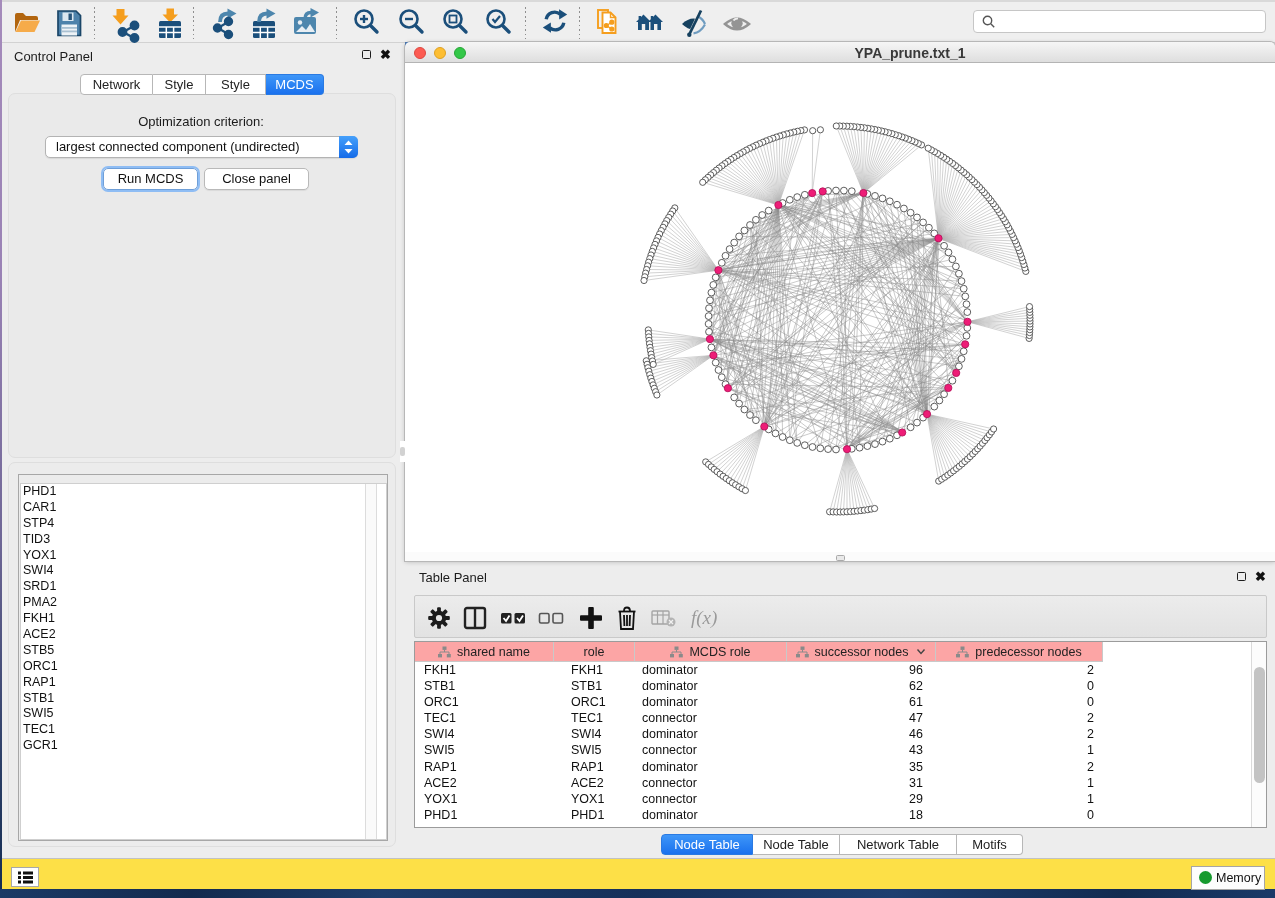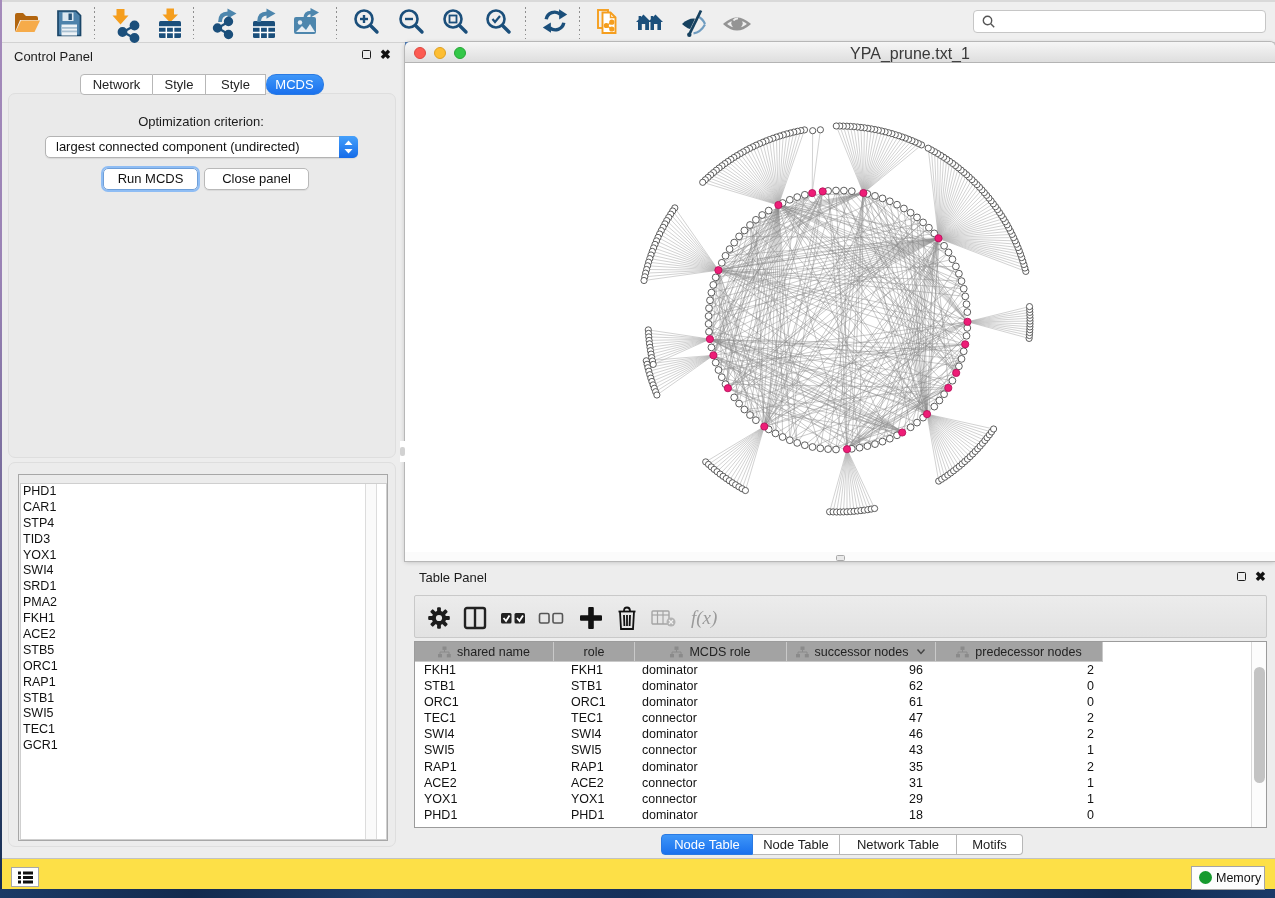--- a/index.html
+++ b/index.html
@@ -36,30 +36,30 @@
 #closebtn { left:201px; top:124px; width:105px; }
 #fieldset { position:absolute; left:9px; top:11px; width:370px; height:367px; border:1px solid #a7a7a7; }
 #fieldlegend { position:absolute; left:7px; top:-7px; background:#ececec; padding:0 3px; font-size:12.5px; color:#111;margin-top:21px; }
 #mlist { position:absolute; left:1px; top:8px; width:367px; height:357px; background:#fff; border:1px solid #cfcfcf; font-size:12.5px; color:#111; }
 #mlist .track { position:absolute; right:9px; top:0; width:12px; height:100%; background:#fafafa; border-left:1px solid #dcdcdc; border-right:1px solid #dcdcdc; }
 #mlist div.it { padding-left:2px; height:15.9px; line-height:15.9px; }
 
 #netwin { left:405px; top:42px; width:870px; height:519px; border-radius:5px 5px 0 0; box-shadow:0 0 0 1px #b7b7b7, 0 1px 5px rgba(0,0,0,0.22); }
 #nettitle { position:absolute; left:0; top:0; width:870px; height:21px; background:linear-gradient(#f6f6f6,#dedede); border-bottom:1px solid #b4b4b4; border-radius:5px 5px 0 0; }
 .light { position:absolute; top:5px; width:12px; height:12px; border-radius:50%; }
-#nettitle .t { position:absolute; left:505px; top:3px; transform:translateX(-50%); font-size:16px; font-weight:normal; color:#393939; }
+#nettitle .t { position:absolute; left:505px; top:3px; transform:translateX(-50%); font-size:14px; font-weight:bold; color:#393939; }
 #canvas { position:absolute; left:0; top:21px; width:870px; height:489px; background:#fff; }
 #hscroll { position:absolute; left:0; top:510px; width:870px; height:9px; background:#fbfbfb; }
 #hscroll .thumb { position:absolute; left:431px; top:3px; width:9px; height:6px; background:#e9e9e9; border:1px solid #a9a9a9; border-radius:1.5px; }
 
 #tp { left:405px; top:566px; width:870px; height:292px; }
 #tp-toolbar { position:absolute; left:9px; top:29px; width:853px; height:43px; background:linear-gradient(#ececec,#e2e2e2); border:1px solid #c9c9c9; border-radius:2px; }
 #tbl { position:absolute; left:9px; top:75px; width:853px; height:187px; background:#fff; border:1px solid #9b9b9b; }
 #thead { position:absolute; left:0; top:0; height:20px; width:851px; display:flex; font-size:12.5px; color:#222; }
-#thead .hc { background:#a3a3a3; border-right:1px solid #c9c9c9; border-bottom:1px solid #c9c9c9; height:20px; display:flex; align-items:center; justify-content:center; position:relative; }
+#thead .hc { background:#fca5a5; border-right:1px solid #c9c9c9; border-bottom:1px solid #c9c9c9; height:20px; display:flex; align-items:center; justify-content:center; position:relative; }
 #thead .rest { flex:1; border-bottom:1px solid #fff; }
 .hicon { margin-right:6px; }
 #tbody { position:absolute; left:0; top:20px; width:837px; font-size:12.5px; color:#111; }
 .trow { height:16.1px; line-height:16.1px; position:relative; }
 .trow span { position:absolute; }
 .c1 { left:9px; } .c2 { left:156px; } .c3 { left:227px; }
 .c4 { left:361px; width:147px; text-align:right; } .c5 { left:532px; width:147px; text-align:right; }
 #vscroll { position:absolute; right:0; top:0; width:15px; height:185px; background:#fcfcfc; border-left:1px solid #dadada; }
 #vscroll .thumb { position:absolute; left:2px; top:25px; width:11px; height:116px; background:#c3c3c3; border-radius:5.5px; }
 #tp-tabs { position:absolute; left:256px; top:268px; height:21px; display:flex; font-size:13px; }
@@ -239,21 +239,21 @@
 
 <div id="cp" class="abs">
   <div class="ptitle" style="left:11px; top:5px;">Control Panel</div>
   <div class="float-ic" style="left:359px; top:6px;"></div>
   <div class="close-ic" style="left:377px; top:5px;">✖</div>
   <div id="panel1" class="panelbox"></div>
   <div id="cp-tabs">
     <div class="tab" style="width:73px;">Network</div>
     <div class="tab" style="width:53px;">Style</div>
     <div class="tab" style="width:60px;">Style</div>
-    <div class="tab sel" style="width:58px;border-radius:10px;">MCDS</div>
+    <div class="tab sel" style="width:58px;">MCDS</div>
   </div>
   <div id="optlabel">Optimization criterion:</div>
   <div id="combo">largest connected component (undirected)
     <div class="step"><svg width="19" height="22" viewBox="0 0 19 22">
           <path d="M5.5 9 L9.5 4.5 L13.5 9Z" fill="#fff"></path>
           <path d="M5.5 13 L9.5 17.5 L13.5 13Z" fill="#fff"></path>
         </svg></div>
   </div>
   <div class="btn" id="runbtn">Run MCDS</div>
   <div class="btn" id="closebtn">Close panel</div>

